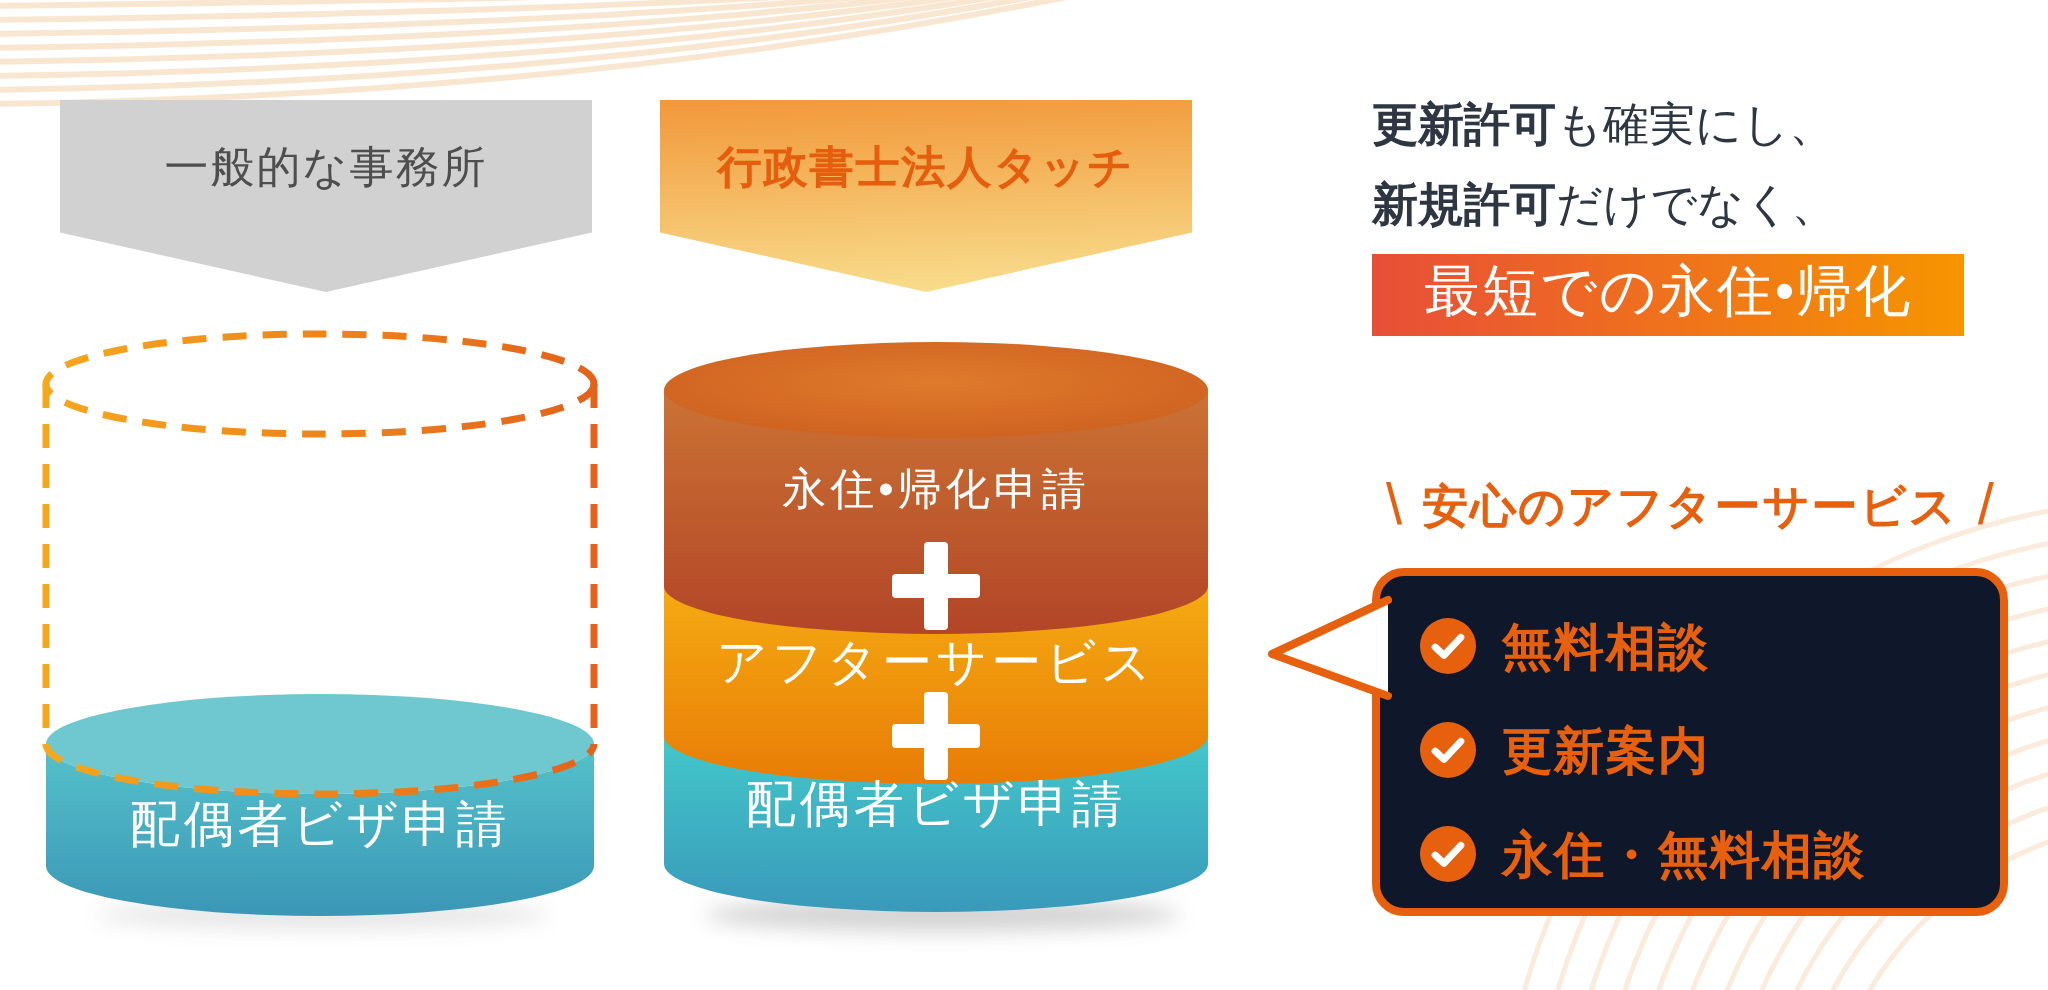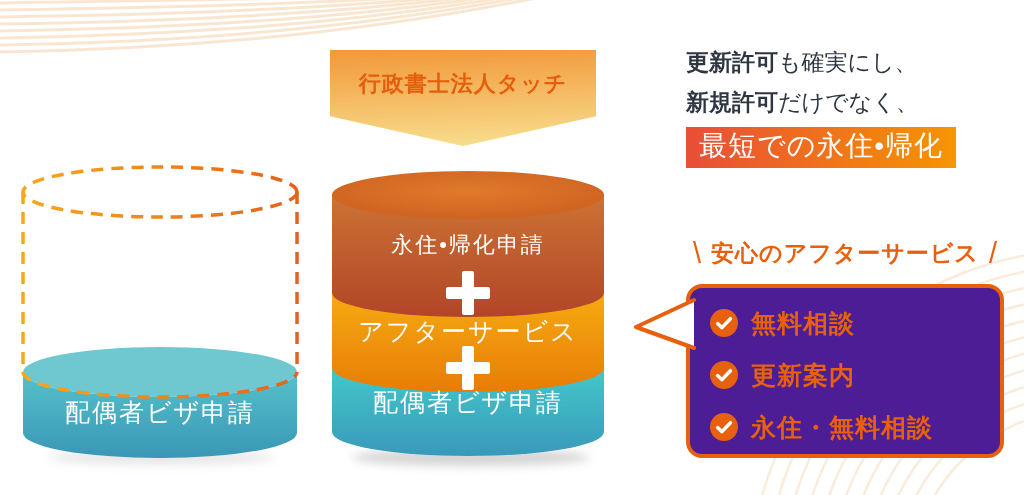--- a/index.html
+++ b/index.html
@@ -35,32 +35,32 @@
   .plus-icon::before { content:""; position:absolute; left:0; top:16px; width:44px; height:12px; background:#fff; border-radius:2px; }
   .plus-icon::after  { content:""; position:absolute; left:16px; top:0; width:12px; height:44px; background:#fff; border-radius:2px; }
 
   .cyl-shadow { position:absolute; border-radius:50%; filter:blur(5px); }
   .shadow-mid  { left:352px; top:449px; width:238px; height:17px; background:rgba(60,60,60,.22); }
   .shadow-left { left:48px;  top:450px; width:226px; height:15px; background:rgba(60,60,60,.12); }
 
   
   .intro { position:absolute; left:686px; top:42px; width:336px; color:#2e3642; font-size:23px; line-height:40px; }
   .intro b { font-weight:700; }
-  .highlight-badge { display:inline-block; margin:5px 0 1px; padding:3px 13px 6px;
+  .highlight-badge { display:inline-block; margin:5px 0 1px; padding:3px 26px 6px;
                      background:linear-gradient(90deg,#e84e38,#f69500);
                      color:#fff; font-size:28px; line-height:1.15; font-weight:500; letter-spacing:1px; }
   .intro-line3 { margin-top:5px; }
 
   .as-header { position:absolute; left:686px; top:237px; width:318px;
                display:flex; align-items:center; justify-content:center; gap:10px; color:#e7600e; }
   .as-title { font-size:23px; font-weight:700; letter-spacing:1px; }
   .as-slash { font-size:29px; font-weight:400; }
 
   .as-box { position:absolute; left:686px; top:284px; width:318px; height:174px;
-            background:#4c1d95; border:4px solid #e7600e; border-radius:16px;
+            background:#0f172a; border:4px solid #e7600e; border-radius:16px;
             padding:9px 0 0 20px; display:flex; flex-direction:column; z-index:2; }
   .as-row { display:flex; align-items:center; gap:13px; height:52px; }
   .check-circle { width:28px; height:28px; flex:none; display:block; }
   .as-item { color:#e7600e; font-size:25px; font-weight:600; letter-spacing:1px; white-space:nowrap; }
 
   .tail { position:absolute; left:626px; top:296px; z-index:3; }
 </style>
 </head>
 <body>
 
@@ -88,20 +88,23 @@
         <circle cx="1085" cy="585" r="287"></circle>
       <circle cx="1085" cy="585" r="303"></circle>
         <circle cx="1085" cy="585" r="319"></circle>
       <circle cx="1085" cy="585" r="335"></circle>
     </g>
   </svg>
 
   <div class="cyl-shadow shadow-left"></div>
   <div class="cyl-shadow shadow-mid"></div>
 
+  <div class="banner banner-gray">
+    <span class="banner-label">一般的な事務所</span>
+  </div>
 
   <div class="banner banner-orange">
     <span class="banner-label">行政書士法人タッチ</span>
   </div>
 
   <div class="cyl-left">
     <svg width="280" height="300" viewBox="0 0 280 300">
       <defs>
         <linearGradient id="gTealL" x1="0" y1="0" x2="0" y2="1">
           <stop offset="0" stop-color="#55c2cb"></stop>

